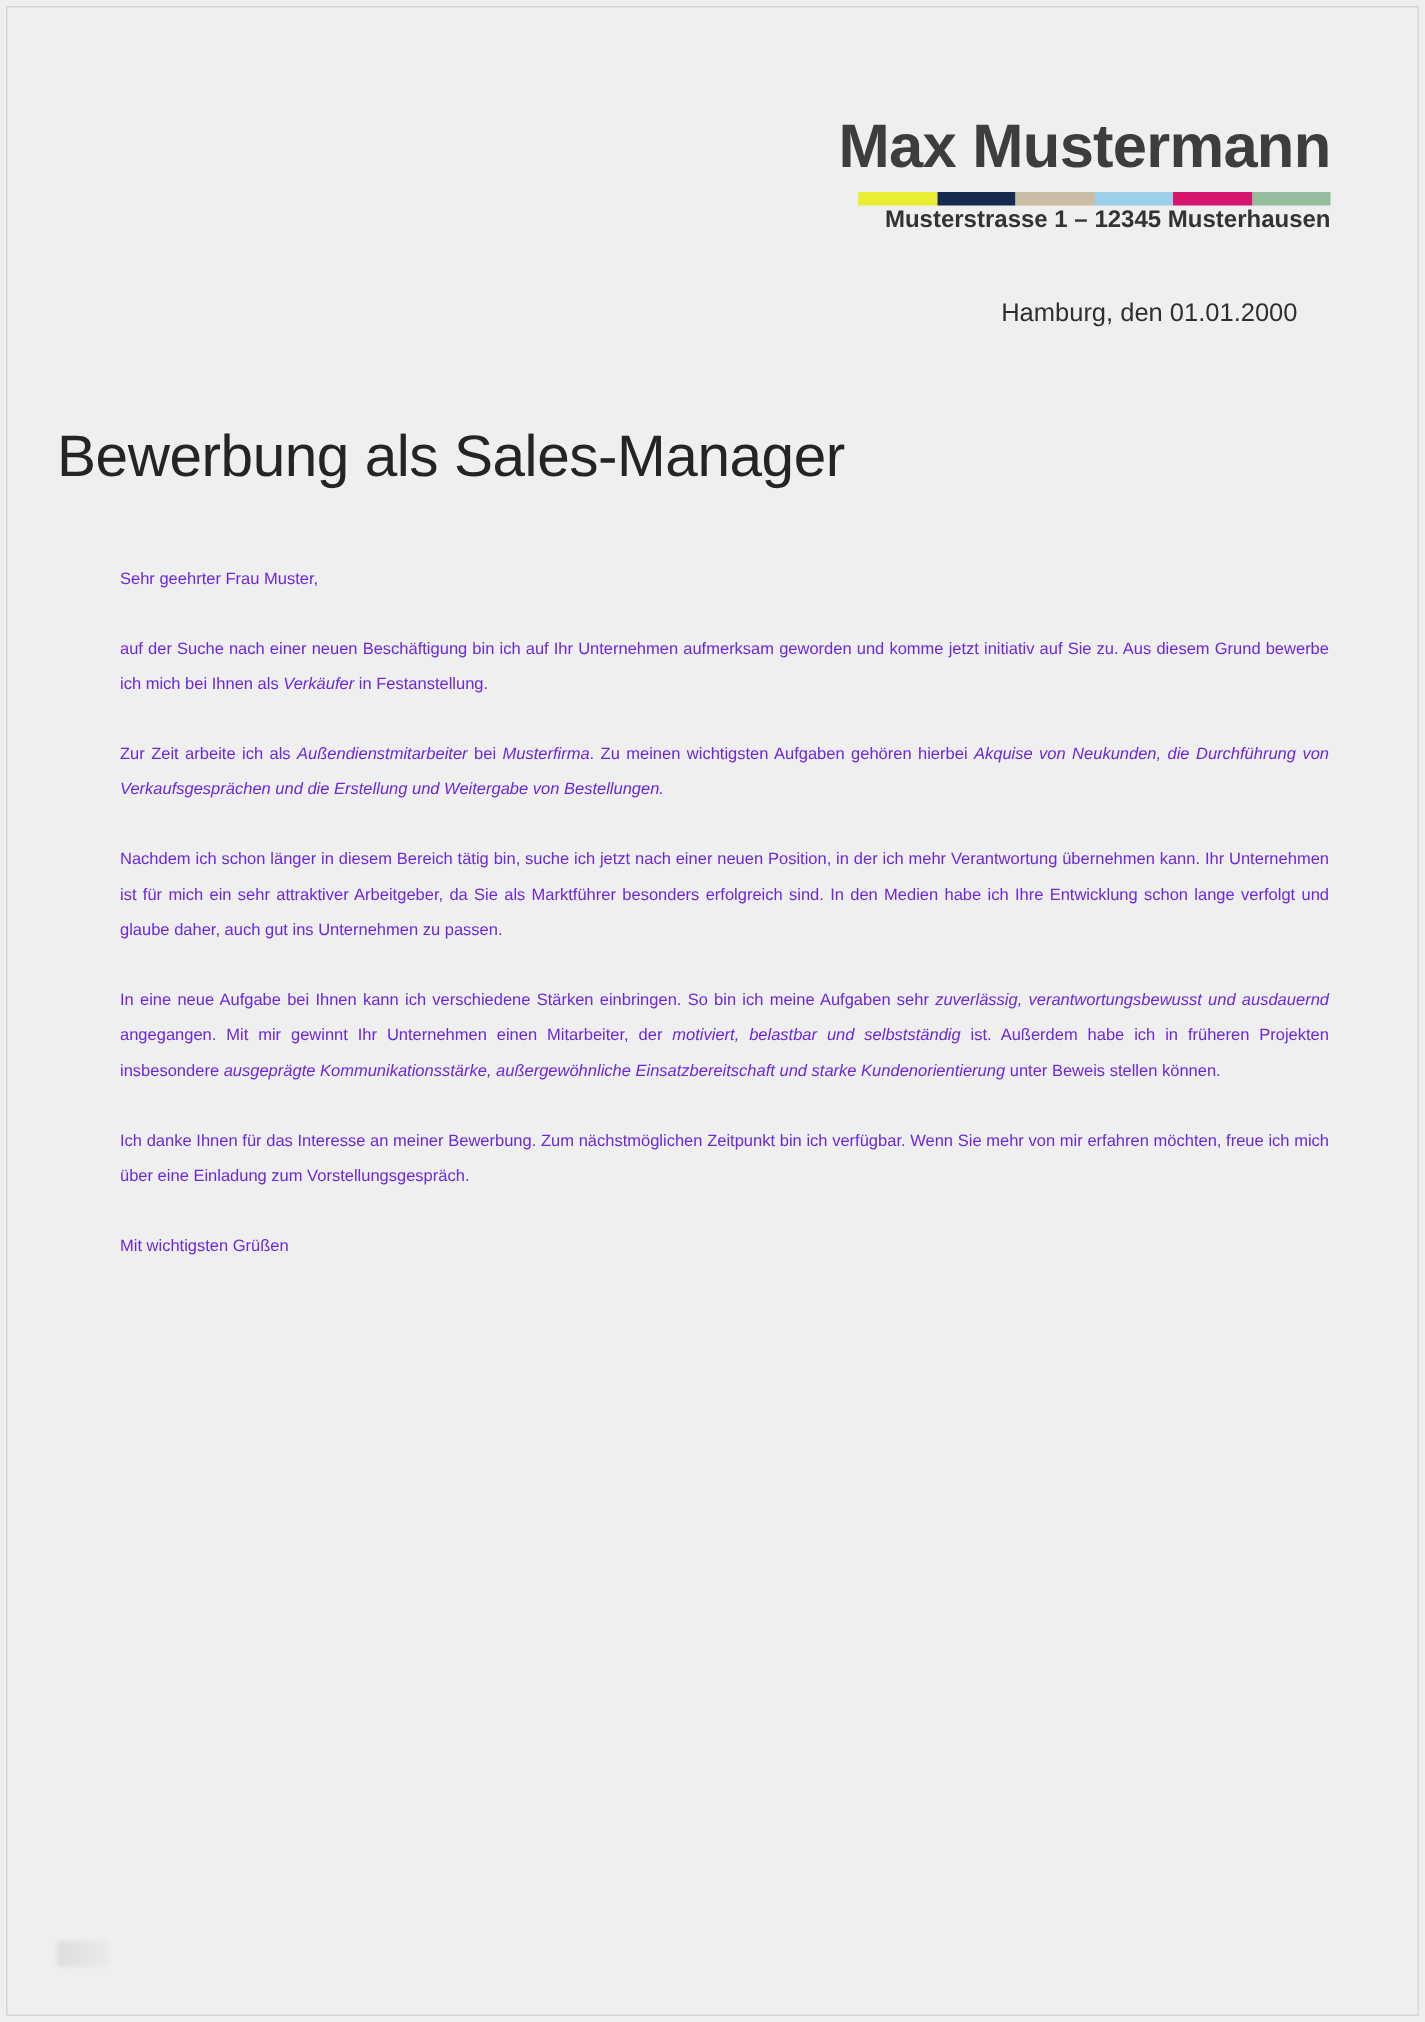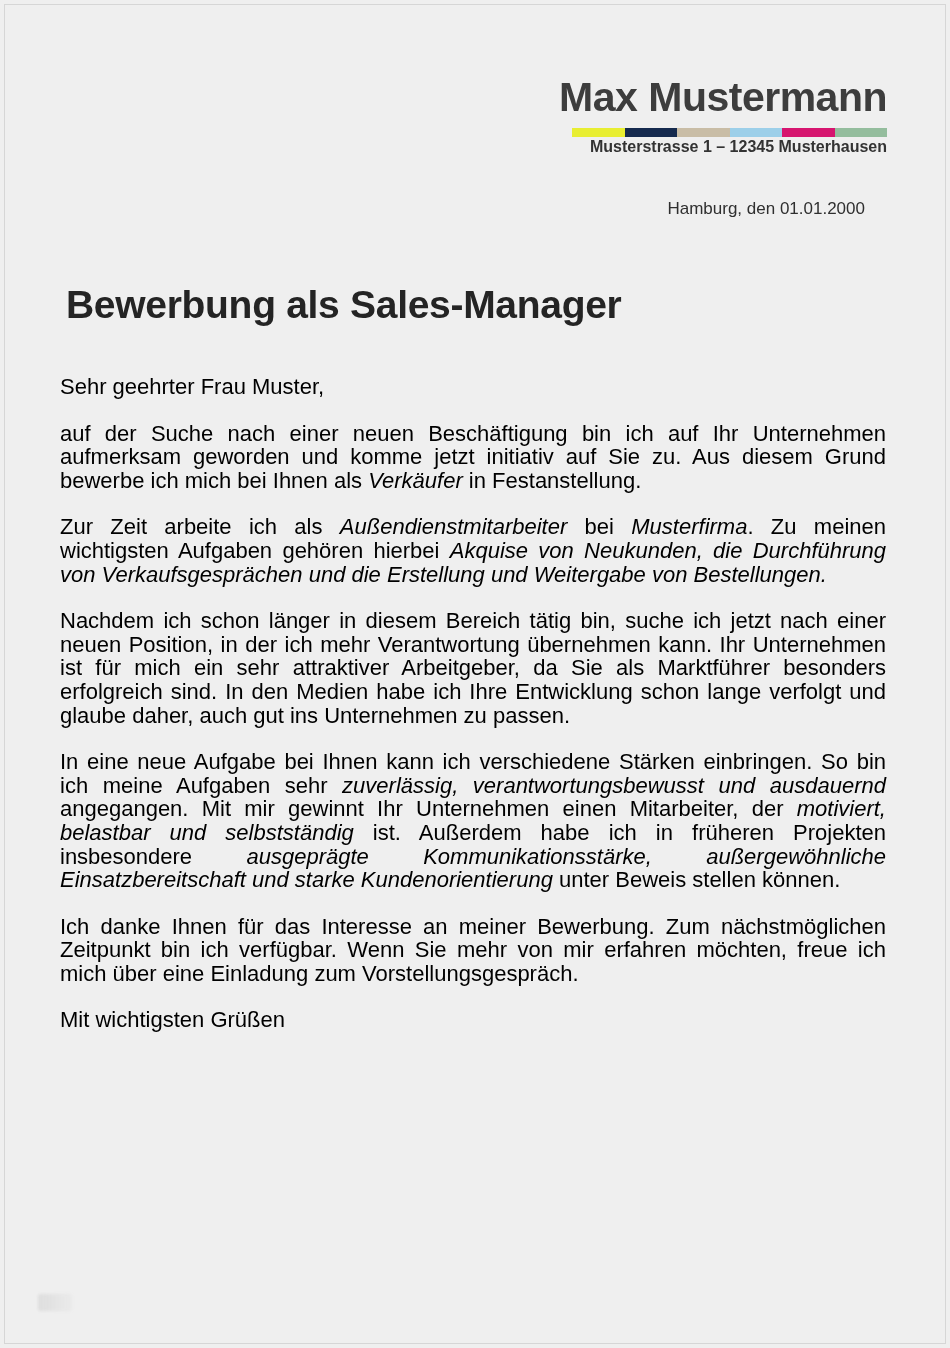--- a/index.html
+++ b/index.html
@@ -56,33 +56,33 @@
   
   .date-line {
     margin: 40px 85px 0 0;
     text-align: right;
     font-size: 17px;
     line-height: 23px;
     color: #2f2f2f;
   }
   
   .subject {
-    margin: 62px 0 0 66px;
+    margin: 62px 0 0 38px;
     font-size: 39px;
     line-height: 46px;
-    font-weight: 700;
+    font-weight: 400;
     letter-spacing: -0.3px;
     color: #242424;
   }
   
   .letter-body {
-    margin: 47px 64px 0 60px;
-    font-size: 22px;
+    margin: 47px 64px 0 80px;
+    font-size: 11px;
     line-height: 23.6px;
-    color: #000000;
+    color: #6d28d9;
   }
   .salutation { margin-bottom: 23px; }
   .body-para {
     text-align: justify;
     margin-bottom: 23px;
   }
   .body-para em { font-style: italic; }
   .closing { margin-bottom: 0; }
   
   .faint-watermark {

